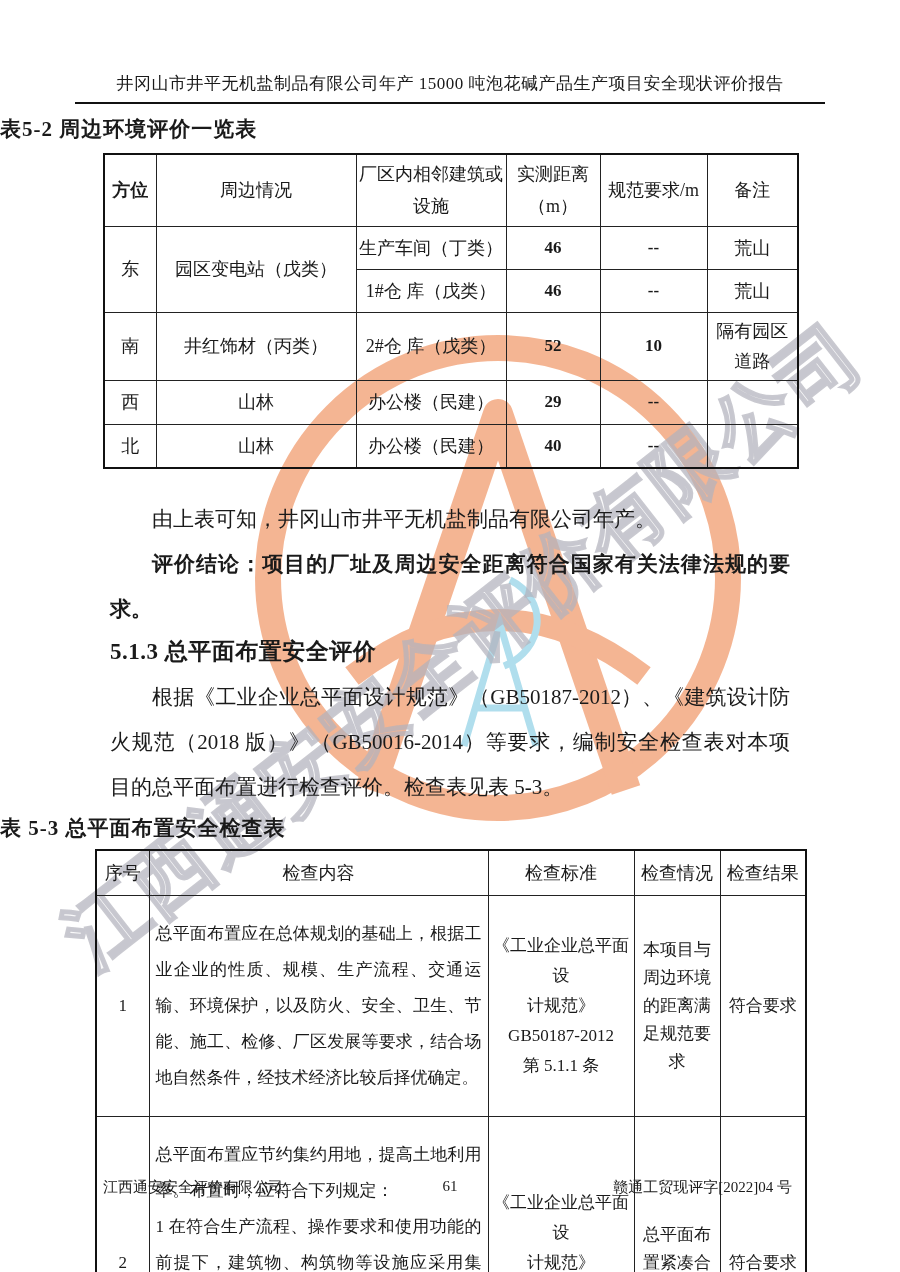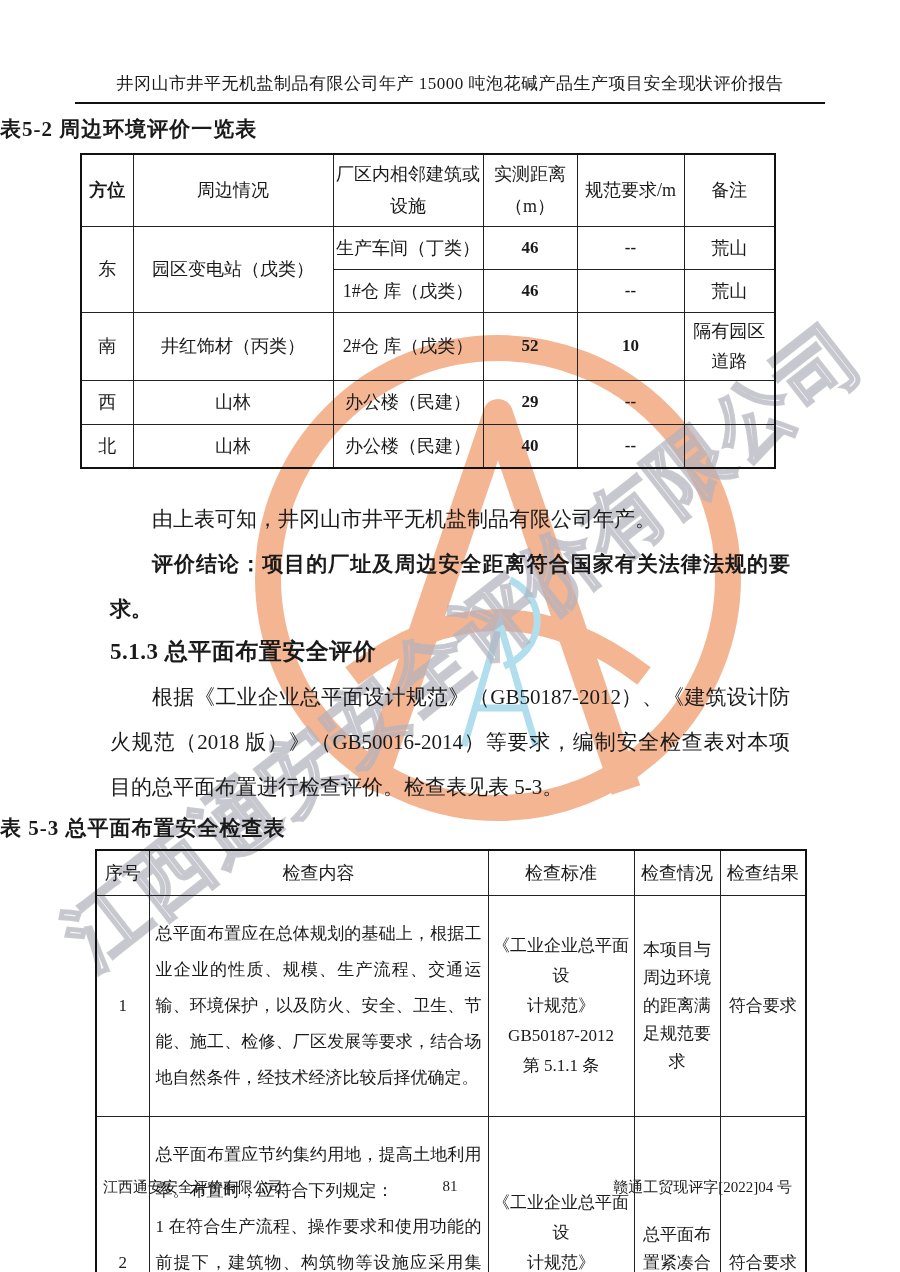--- a/index.html
+++ b/index.html
@@ -38,21 +38,21 @@
     margin:7px auto 0 auto;width:750px;height:0;
     border-top:2.5px solid #111;
   }
   .tbl-title{
     margin-top:11px;text-align:left;
     font-size:21px;font-weight:bold;letter-spacing:1px;
   }
   table{border-collapse:collapse;table-layout:fixed;}
   td,th{border:1px solid #222;text-align:center;vertical-align:middle;
         font-weight:normal;padding:0 2px;overflow:hidden;}
-  .t52{margin:10px 0 0 80px;width:694px;border:2px solid #111;font-size:18px;}
+  .t52{margin:10px 0 0 103px;width:694px;border:2px solid #111;font-size:18px;}
   .t52 .pre{white-space:pre-line;line-height:32px;}
   .t52 .hdr{height:72px;}
   .t52 .hdr .b{font-weight:bold;}
   .t52 .num{font-size:17px;font-weight:bold;}
   .t53{margin:7px 0 0 95px;width:710px;border:2px solid #111;font-size:17px;}
   .t53 .hdr{height:45px;font-weight:bold;font-size:18px;padding-left:27px;}
   .t53 .cell-content{
     text-align:left;text-align:justify;padding:20px 6px;
     line-height:36px;white-space:pre-line;vertical-align:middle;margin-left:36px;
   }
@@ -211,18 +211,18 @@
 GB50187-2012
 第 5.1.2 条</td>
         <td class="cell-situation">总平面布置紧凑合理</td>
         <td>符合要求</td>
       </tr>
     </tbody>
       </table>
 
     <div class="doc-footer">
       <span class="f-left">江西通安安全评价有限公司</span>
-      <span class="f-page">81</span>
+      <span class="f-page">61</span>
       <span class="f-right">赣通工贸现评字[2022]04 号</span>
     </div>
 
   </div>
 </div>
 
 </body></html>

